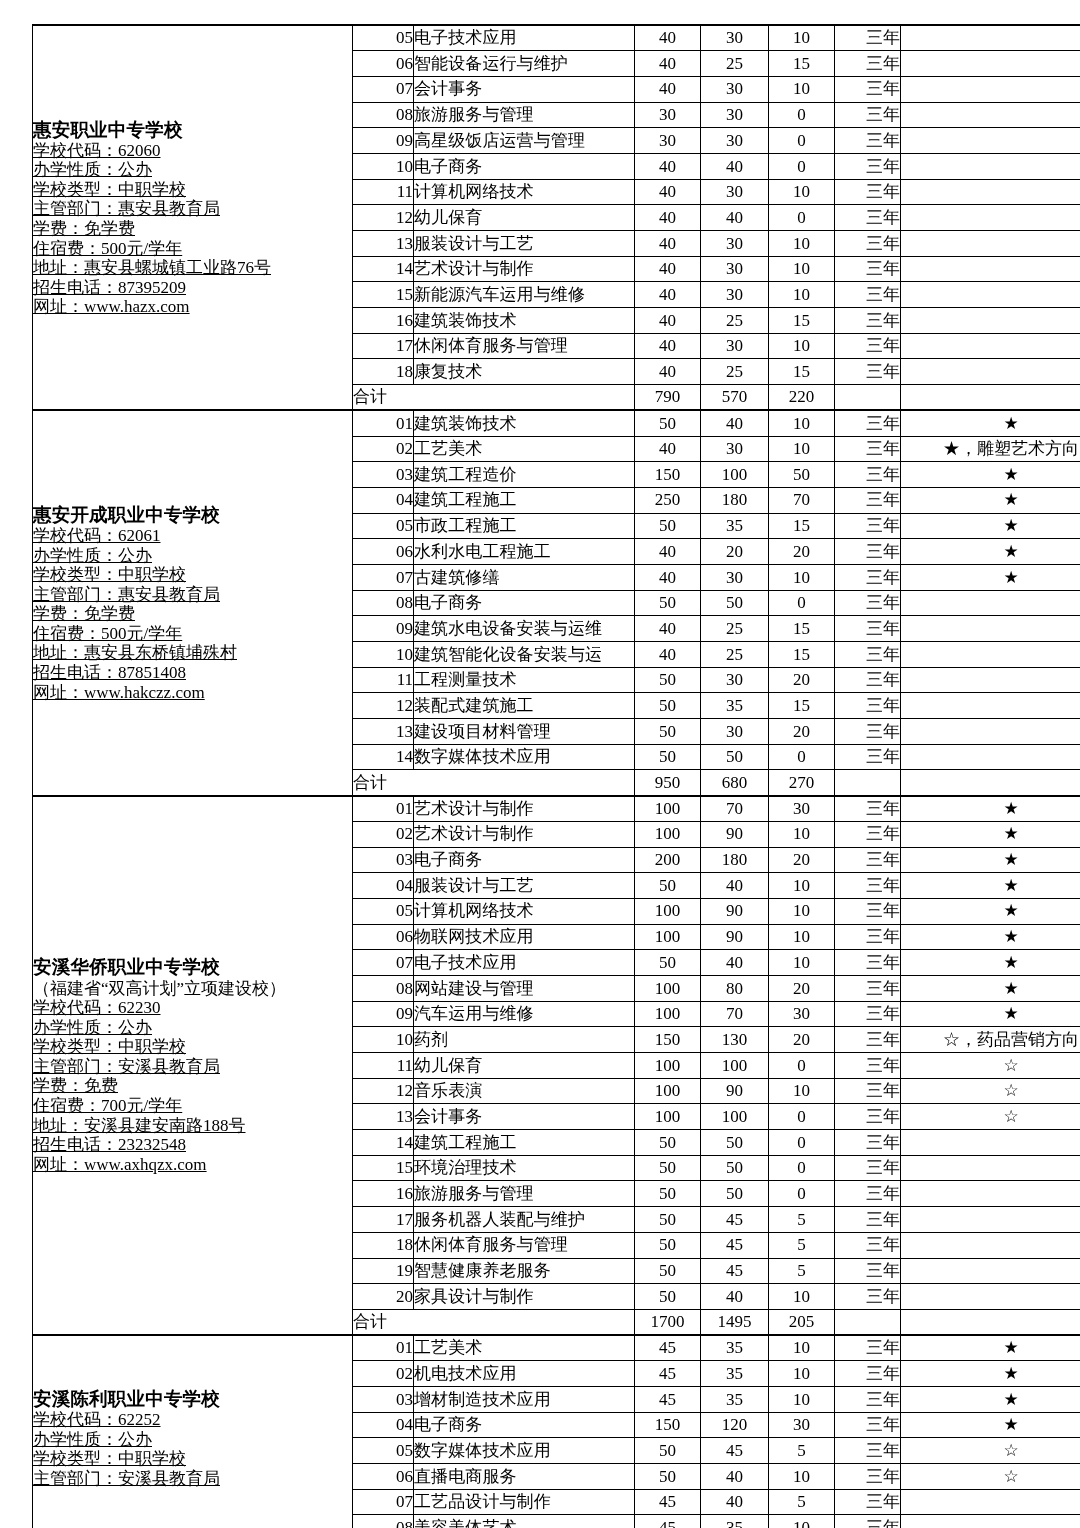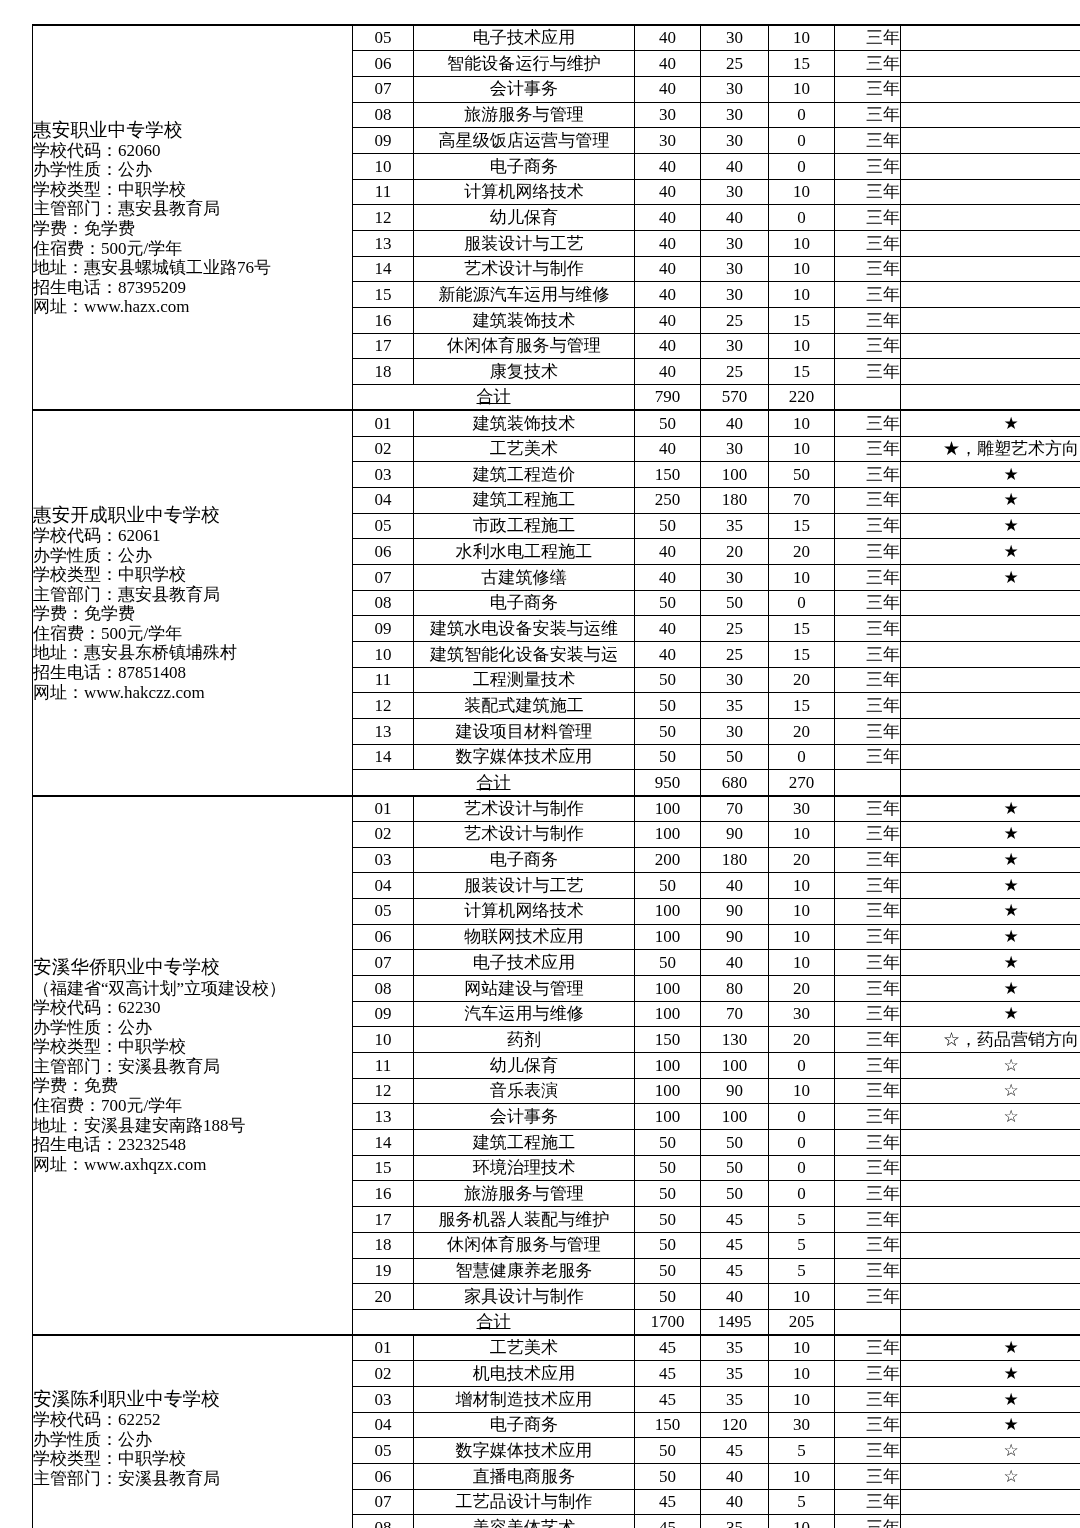--- a/index.html
+++ b/index.html
@@ -54,61 +54,61 @@
   
   td.info {
     vertical-align: middle;
     padding: 4px 0 4px 10px;
     text-align: left;
     font-size: 18.5px;
     line-height: 1.47;
     border-right: 2px solid #000;
   }
   td.info .sname {
-    font-weight: normal;
+    font-weight: bold;
     font-family: "DejaVu Sans", "Liberation Sans", sans-serif;
     font-size: 18.5px;
     letter-spacing: 0.2px;
     display: block;
     margin-bottom: 1px;
   }
   td.info .sline {
     display: block;
     white-space: nowrap;
+    text-decoration: underline;
   }
   td.info .subtitle {
     display: block;
     white-space: nowrap;
   }
 
   td.no {
-    text-align: center;
+    text-align: right;
     font-size: 17px;
   }
   td.major {
-    text-align: center;
+    text-align: left;
     font-size: 17px;
     letter-spacing: 0.1px;
   }
   td.num {
     text-align: center;
     font-size: 17px;
   }
   td.yrs {
     text-align: right;
     font-size: 17px;
   }
   td.note {
     text-align: center;
     font-size: 17px;
   }
   td.total-label {
-    text-align: center;
+    text-align: left;
     font-size: 17px;
-    text-decoration: underline;
   }
 
   tr.section-start > td { border-top: 2px solid #000; }
   tr.total-row > td { }
 </style>
 </head>
 <body>
 
 <div id="page">
   <table class="enroll">

